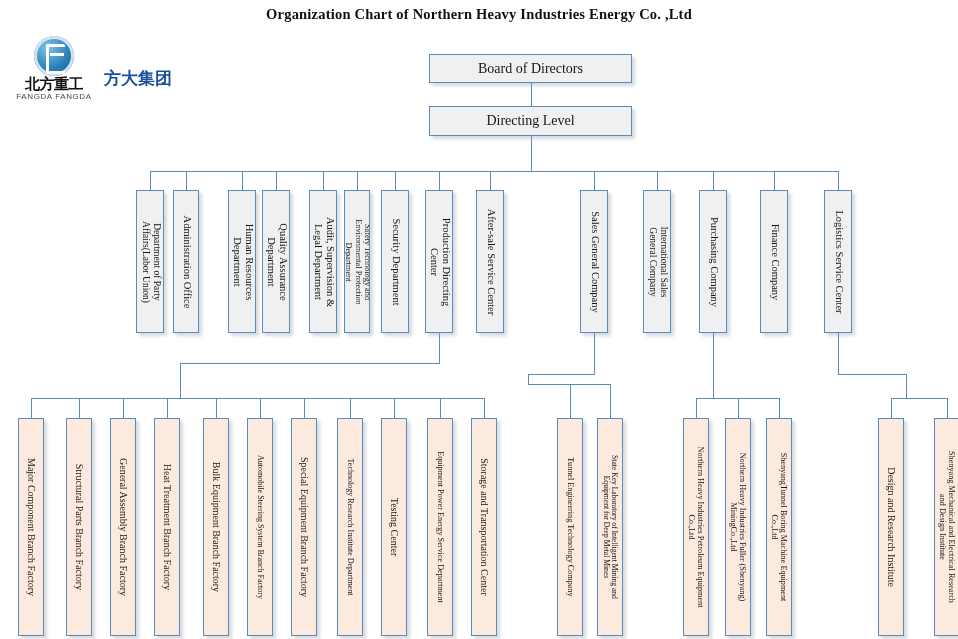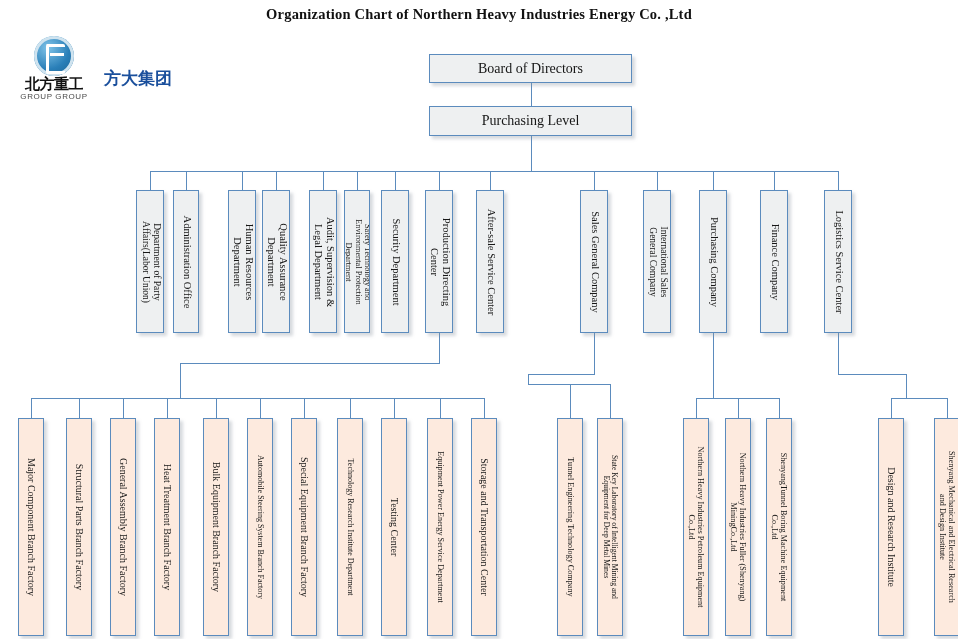--- a/index.html
+++ b/index.html
@@ -111,21 +111,21 @@
 <body>
 
 <div id="root">
 
   <div class="chart-title">Organization Chart of Northern Heavy Industries  Energy Co. ,Ltd</div>
 
   <div class="logo-area">
     <div class="logo-fangda">
       <div class="fangda-mark"></div>
       <div class="fangda-cn">北方重工</div>
-      <div class="fangda-en">GROUP GROUP</div>
+      <div class="fangda-en">FANGDA FANGDA</div>
     </div>
     <div class="logo-nhi">
       <div class="nhi-cn">方大集团</div>
     </div>
   </div>
 
   <div id="lines">
       <div class="ln v" style="left: 530.5px; top: 83px; width: 1px; height: 24px;"></div>
       <div class="ln v" style="left: 530.5px; top: 136px; width: 1px; height: 36px;"></div>
       <div class="ln v" style="left: 150px; top: 171px; width: 1px; height: 20px;"></div>
@@ -176,21 +176,21 @@
       <div class="ln v" style="left: 906px; top: 374px; width: 1px; height: 25px;"></div>
       <div class="ln v" style="left: 891px; top: 398px; width: 1px; height: 21px;"></div>
       <div class="ln v" style="left: 947px; top: 398px; width: 1px; height: 21px;"></div>
       <div class="ln h" style="left: 891px; top: 398px; width: 57px; height: 1px;"></div>
     </div>
   <div id="boxes">
       <div class="box horiz" style="left: 429px; top: 54px; width: 203px; height: 29px;">
         <span class="lbl">Board of Directors</span>
       </div>
       <div class="box horiz" style="left: 429px; top: 106px; width: 203px; height: 30px;">
-        <span class="lbl">Purchasing Level</span>
+        <span class="lbl">Directing Level</span>
       </div>
       <div class="box vert" style="left: 136px; top: 190px; width: 28px; height: 143px;">
         <div class="rot" style="width: 137px; height: 26px; margin-left: -68.5px; margin-top: -13px; transform: rotate(90deg);">
           <span class="lbl" style="font-size: 9.5px;">Department of Party
 Affairs(Labor Union)</span>
         </div>
       </div>
       <div class="box vert" style="left: 173px; top: 190px; width: 26px; height: 143px;">
         <div class="rot" style="width: 137px; height: 24px; margin-left: -68.5px; margin-top: -12px; transform: rotate(90deg);">
           <span class="lbl" style="font-size: 10.5px;">Administration Office</span>

